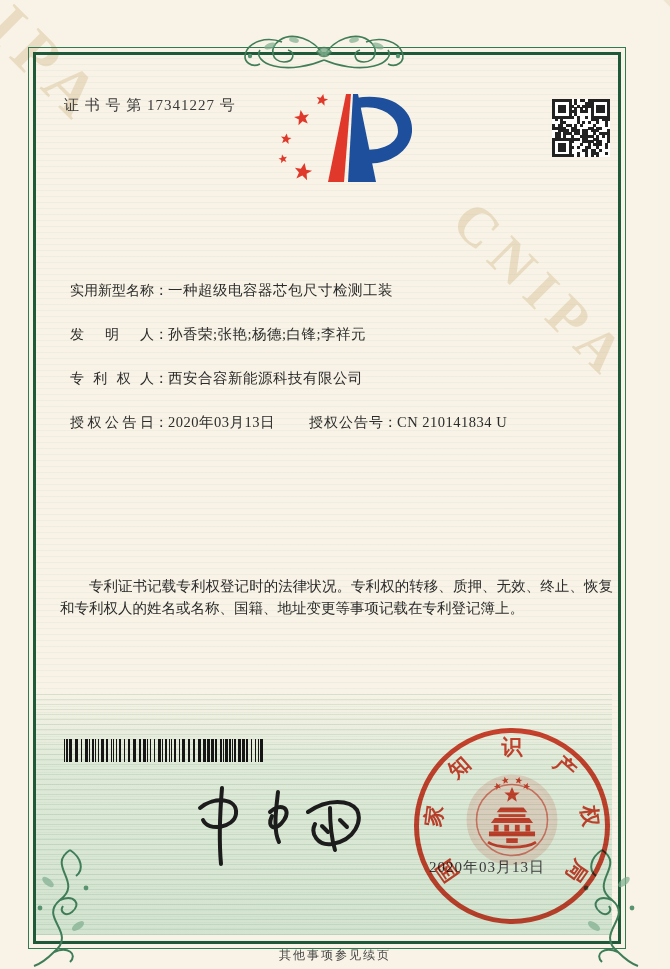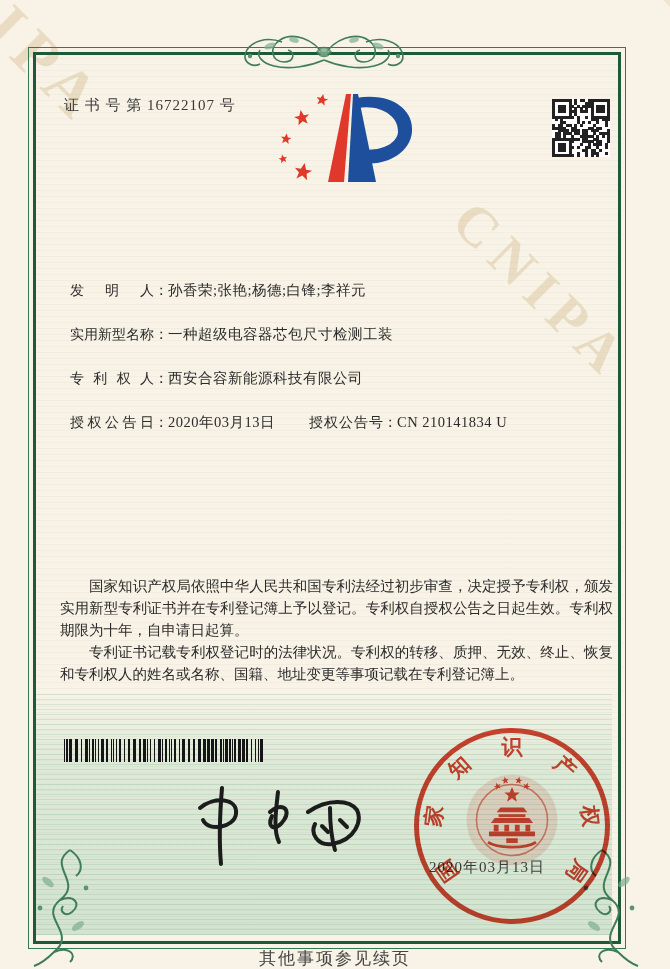--- a/index.html
+++ b/index.html
@@ -74,21 +74,21 @@
   .seal-chars span:nth-child(5){left:142px;top:30px;transform:rotate(42deg);}
   .seal-chars span:nth-child(6){left:167px;top:79px;transform:rotate(83deg);}
   .seal-chars span:nth-child(7){left:154px;top:134px;transform:rotate(125deg);}
   .emblem{position:absolute;left:52px;top:46px;}
   .seal-date{position:absolute;left:402px;top:858px;width:170px;z-index:3;text-align:center;
              font-size:15px;color:#3b3b3b;letter-spacing:1px;}
 
   .pagenum{position:absolute;left:33px;top:905px;width:582px;z-index:3;text-align:center;
            font-size:13px;color:#333;}
   .note{position:absolute;left:0;top:947px;width:670px;z-index:3;text-align:center;
-        font-size:17px;color:#454545;letter-spacing:2px;}
+        font-size:12px;color:#454545;letter-spacing:2px;}
 </style>
 </head>
 <body>
 
 <div class="page">
 
   <div class="wm wm1">CNIPA</div>
   <div class="wm wm2">CNIPA</div>
 
   <div class="wm wm4">CNIPA</div>
@@ -130,21 +130,21 @@
       <path d="M34,52 C48,46 56,56 46,64 C40,69 33,64 37,58"></path>
       <path d="M28,104 C42,98 52,106 44,114"></path>
       <path d="M44,2 C56,10 58,22 50,28"></path>
       <ellipse cx="22" cy="34" rx="7" ry="3.4" fill="#7fae8e" stroke="none" opacity=".7" transform="rotate(40 22 34)"></ellipse>
       <ellipse cx="52" cy="78" rx="7" ry="3.4" fill="#7fae8e" stroke="none" opacity=".7" transform="rotate(-35 52 78)"></ellipse>
       <circle cx="14" cy="60" r="2.4" fill="#5a9370" stroke="none"></circle>
       <circle cx="60" cy="40" r="2.4" fill="#5a9370" stroke="none"></circle>
     </g>
   </svg>
 
-  <div class="certno">证 书 号 第 16722107 号</div>
+  <div class="certno">证 书 号 第 17341227 号</div>
 
   <svg class="logo" width="140" height="92" viewBox="0 0 140 92">
     <defs>
       <path id="star" d="M0,-10 L2.9,-3.1 L9.5,-3.1 L4.2,1.2 L5.9,8.1 L0,4 L-5.9,8.1 L-4.2,1.2 L-9.5,-3.1 L-2.9,-3.1 Z"></path>
     </defs>
     <g fill="#e0392b">
       <use href="#star" transform="translate(46,8) scale(.62) rotate(12)"></use>
       <use href="#star" transform="translate(26,26) scale(.8) rotate(-10)"></use>
       <use href="#star" transform="translate(10,47) scale(.56) rotate(8)"></use>
       <use href="#star" transform="translate(7,67) scale(.46) rotate(-12)"></use>
@@ -398,35 +398,34 @@
       <b style="left:19.3px;top:55.2px;width:3.1px;height:3.1px"></b>
       <b style="left:24.9px;top:55.2px;width:3.1px;height:3.1px"></b>
       <b style="left:33.1px;top:55.2px;width:3.1px;height:3.1px"></b>
       <b style="left:38.7px;top:55.2px;width:3.1px;height:3.1px"></b>
       <b style="left:44.2px;top:55.2px;width:3.1px;height:3.1px"></b>
     </div>
 
 
   <div class="fields">
     <div class="frow">
+      <span class="flabel">实用新型名称</span><span class="fcolon">：</span><span class="fvalue">一种超级电容器芯包尺寸检测工装</span>
+    </div>
+    <div class="frow">
       <span class="flabel">发明人</span><span class="fcolon">：</span><span class="fvalue">孙香荣;张艳;杨德;白锋;李祥元</span>
-    </div>
-    <div class="frow">
-      <span class="flabel">实用新型名称</span><span class="fcolon">：</span><span class="fvalue">一种超级电容器芯包尺寸检测工装</span>
     </div>
     <div class="frow">
       <span class="flabel">专利权人</span><span class="fcolon">：</span><span class="fvalue">西安合容新能源科技有限公司</span>
     </div>
     <div class="frow">
       <span class="flabel">授权公告日</span><span class="fcolon">：</span><span class="fvalue">2020年03月13日</span><span class="pair2"><span class="flabel">授权公告号</span><span class="fcolon">：</span><span class="fvalue">CN 210141834 U</span></span>
     </div>
   </div>
 
   <div class="paras">
-    <p>国家知识产权局依照中华人民共和国专利法经过初步审查，决定授予专利权，颁发实用新型专利证书并在专利登记簿上予以登记。专利权自授权公告之日起生效。专利权期限为十年，自申请日起算。</p>
     <p>专利证书记载专利权登记时的法律状况。专利权的转移、质押、无效、终止、恢复和专利权人的姓名或名称、国籍、地址变更等事项记载在专利登记簿上。</p>
   </div>
 
   <div class="barcode">
       <i style="left:0px;width:1px"></i>
       <i style="left:2px;width:2px"></i>
       <i style="left:5px;width:3px"></i>
       <i style="left:11px;width:3px"></i>
       <i style="left:17px;width:1px"></i>
       <i style="left:21px;width:3px"></i>

